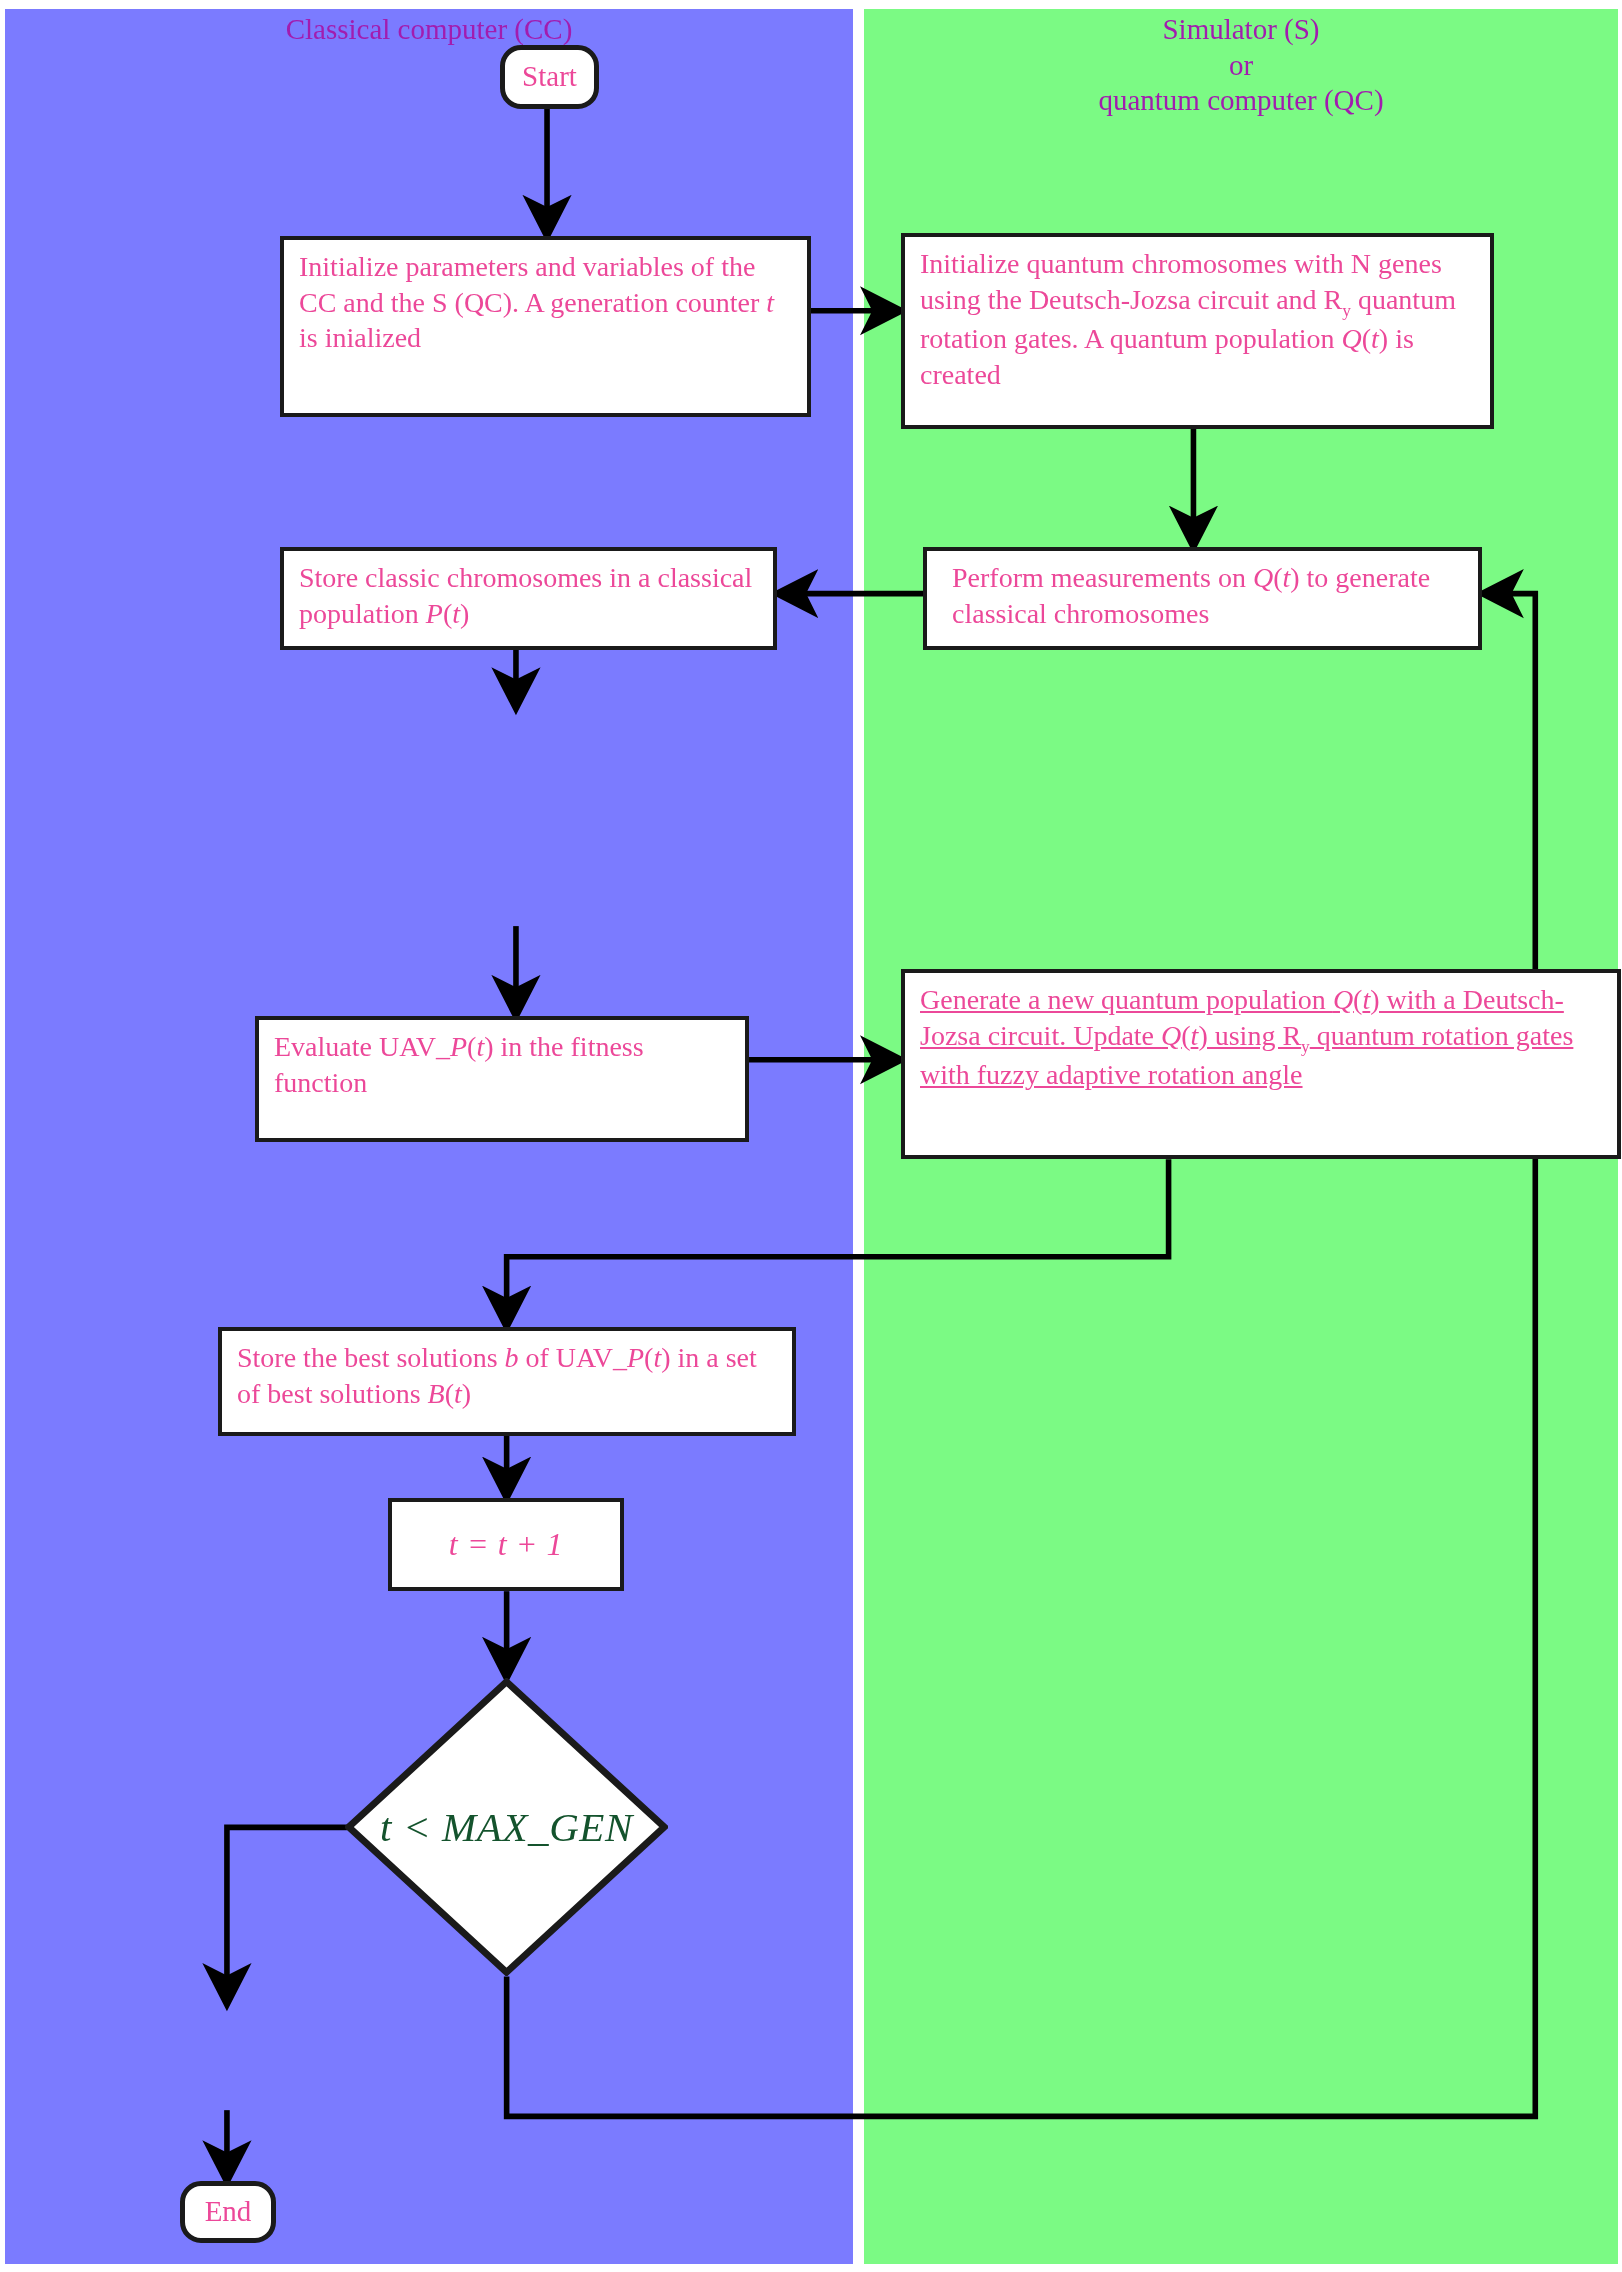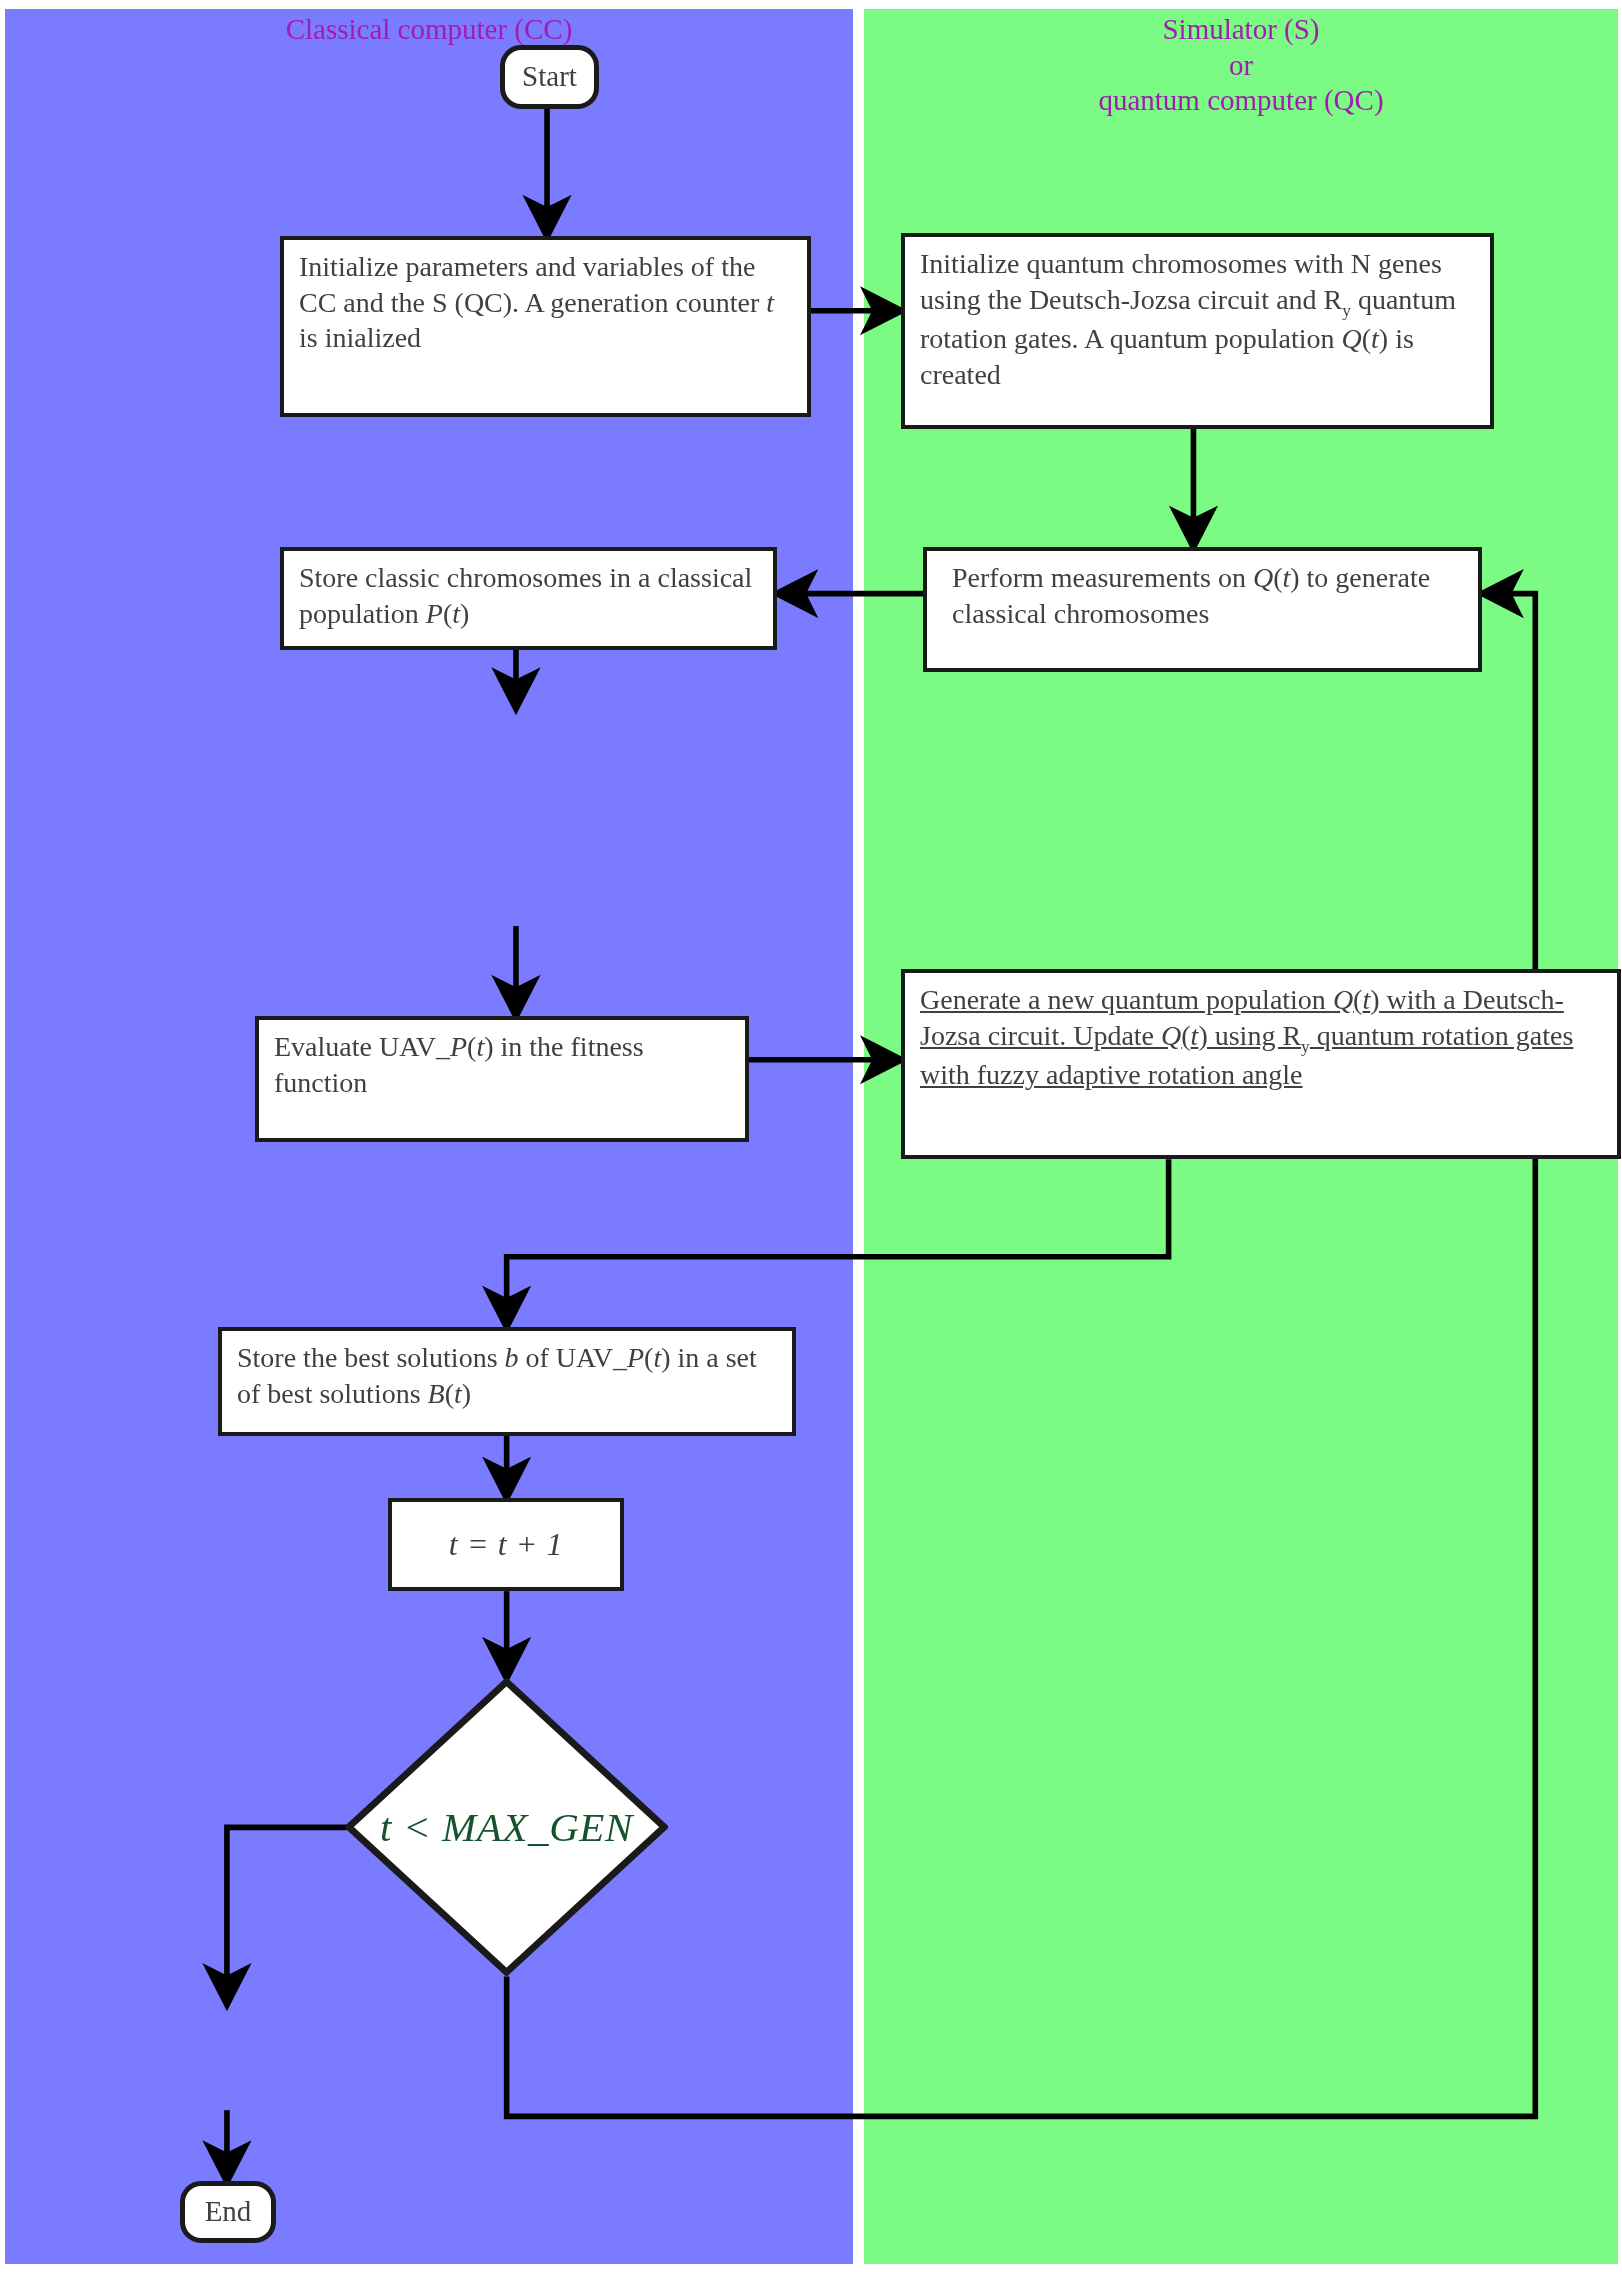--- a/index.html
+++ b/index.html
@@ -50,21 +50,21 @@
     top: 12.4px;
     width: 754px;
   }
 
   
   .node {
     position: absolute;
     background: #ffffff;
     border: 4.4px solid #1a1a1a;
     box-sizing: border-box;
-    color: #404040;
+    color: #ec4899;
     font-size: 28px;
     line-height: 1.28;
   }
   .node.proc {
     padding: 8.7px 12.4px 8.7px 15px;
     text-align: left;
   }
   .node.term {
     border-radius: 21px;
     border-width: 5.6px;
@@ -174,21 +174,21 @@
   </div>
 
   <div class="node proc" style="left:280px; top:236px; width:531px; height:181px;">
     Initialize parameters and variables of the CC and the S (QC). A generation counter <em class="v">t</em> is inialized
   </div>
 
   <div class="node proc" style="left:901px; top:233px; width:593px; height:196px;">
     Initialize quantum chromosomes with N genes using the Deutsch-Jozsa circuit and R<sub>y</sub> quantum rotation gates. A quantum population <em class="v">Q</em>(<em class="v">t</em>) is created
   </div>
 
-  <div class="node proc" style="left:923px; top:547px; width:559px; height:125px;padding-left:25px;">
+  <div class="node proc" style="left:923px; top:547px; width:559px; height:103px;padding-left:25px;">
     Perform measurements on <em class="v">Q</em>(<em class="v">t</em>) to generate classical chromosomes
   </div>
 
   <div class="node proc" style="left:280px; top:547px; width:497px; height:103px;">
     Store classic chromosomes in a classical population <em class="v">P</em>(<em class="v">t</em>)
   </div>
 
 
   <div class="node proc" style="left:255px; top:1016px; width:494px; height:126px;">
     Evaluate UAV_<em class="v">P</em>(<em class="v">t</em>) in the fitness function

